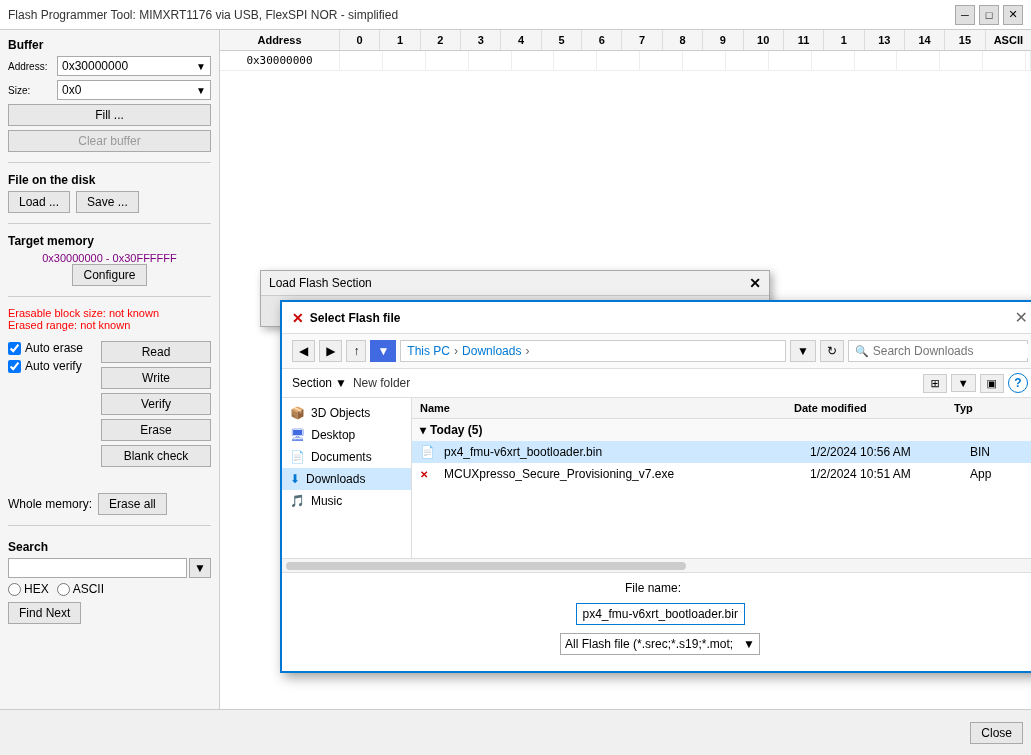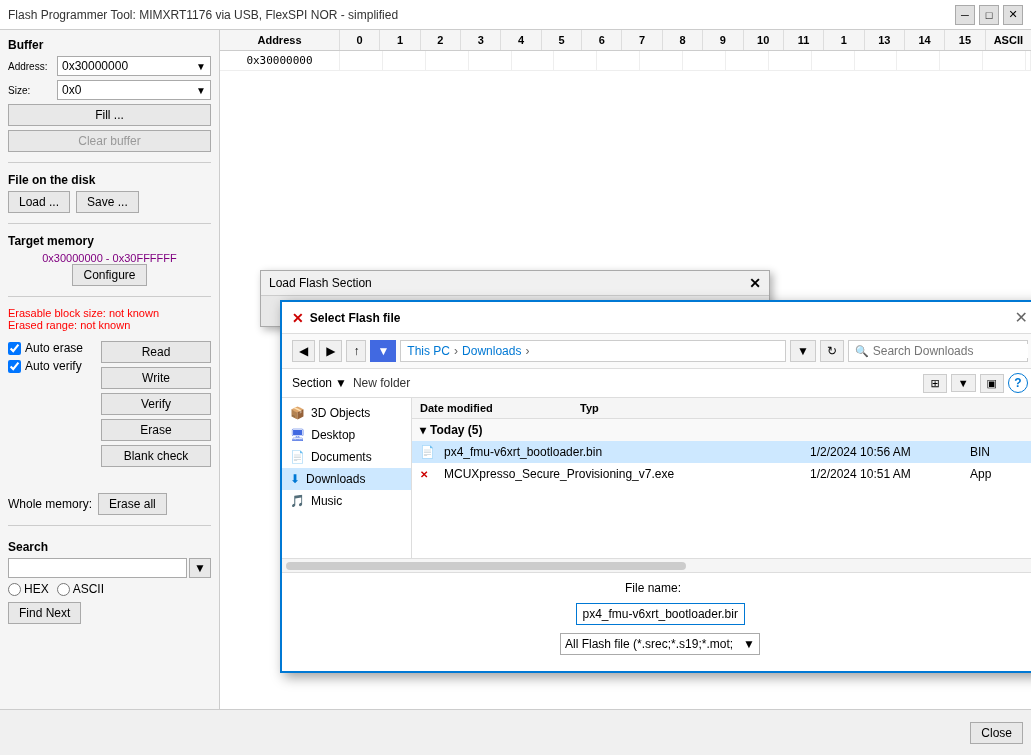--- a/index.html
+++ b/index.html
@@ -353,20 +353,21 @@
       </div>
       <div class="sidebar-item">
         <span style="color:#cc44cc;">🎵</span>
         <span>Music</span>
       </div>
     </div>
 
     <div class="file-content">
 
       <div class="file-list-header">
+        <span class="col-name">Name</span>
         <span class="col-date">Date modified</span>
         <span class="col-type">Typ</span>
         <div style="width:16px;"></div>
       </div>
 
       <div class="file-group-header">
         <span>▾</span>
         <span>Today (5)</span>
       </div>
 

